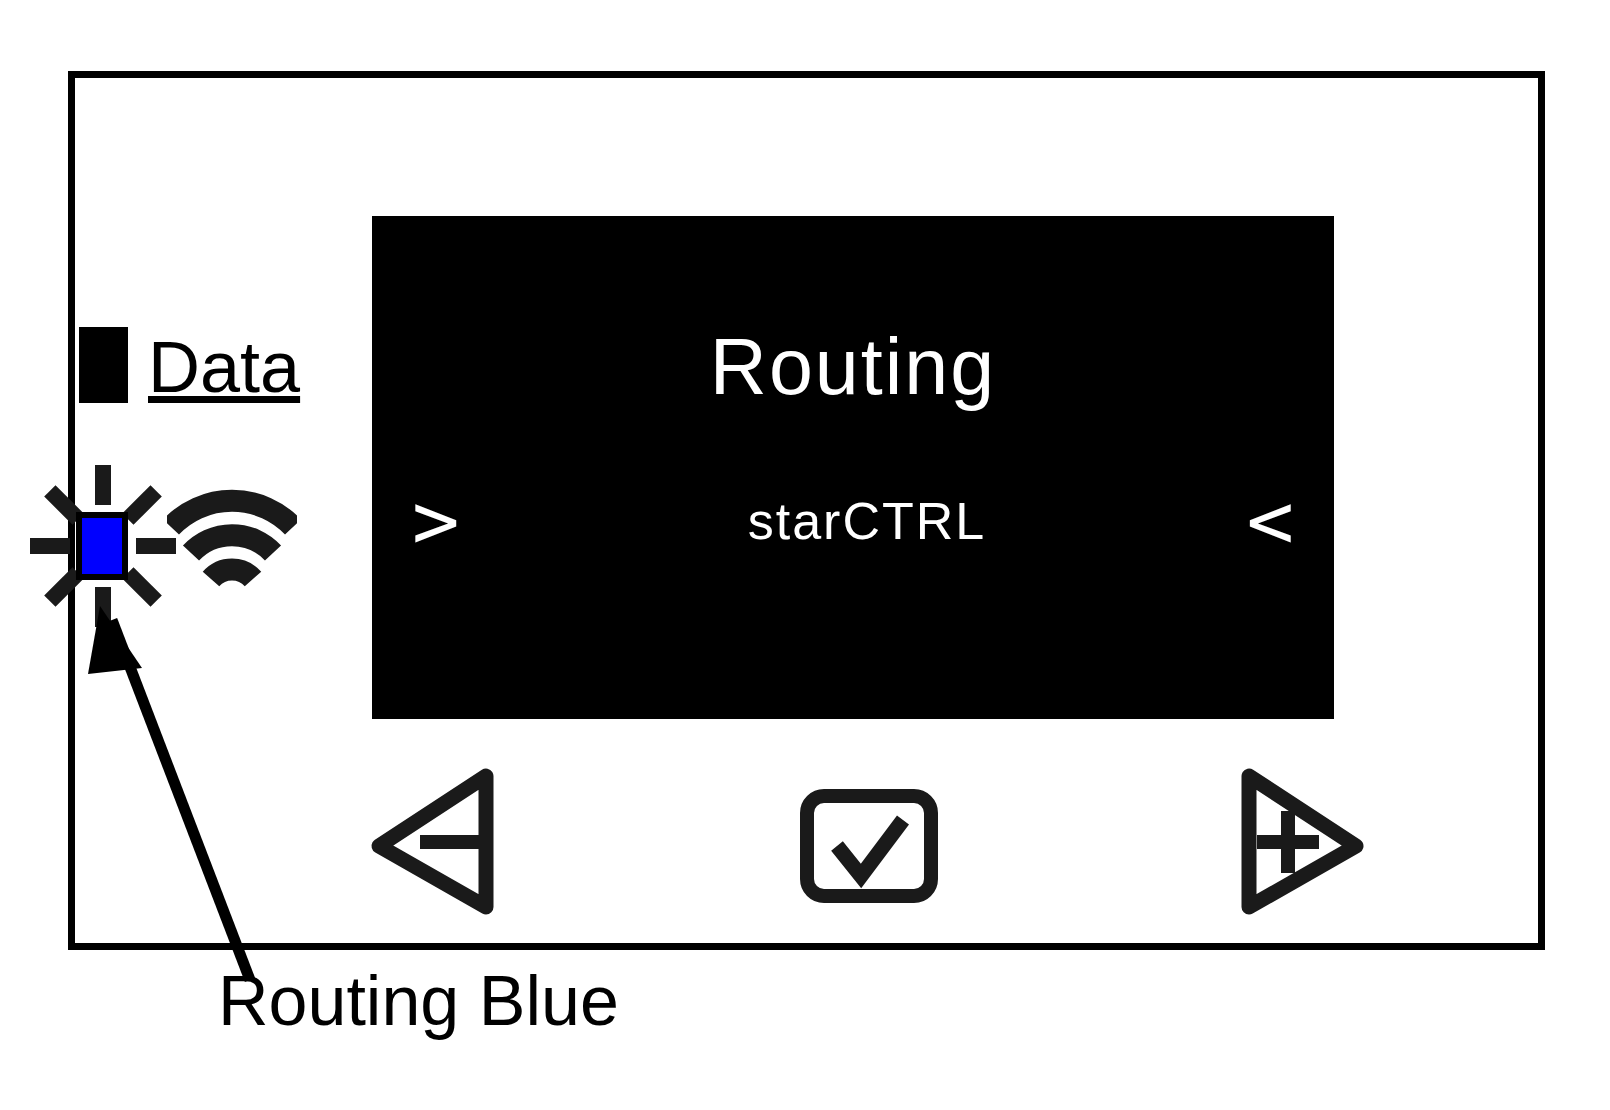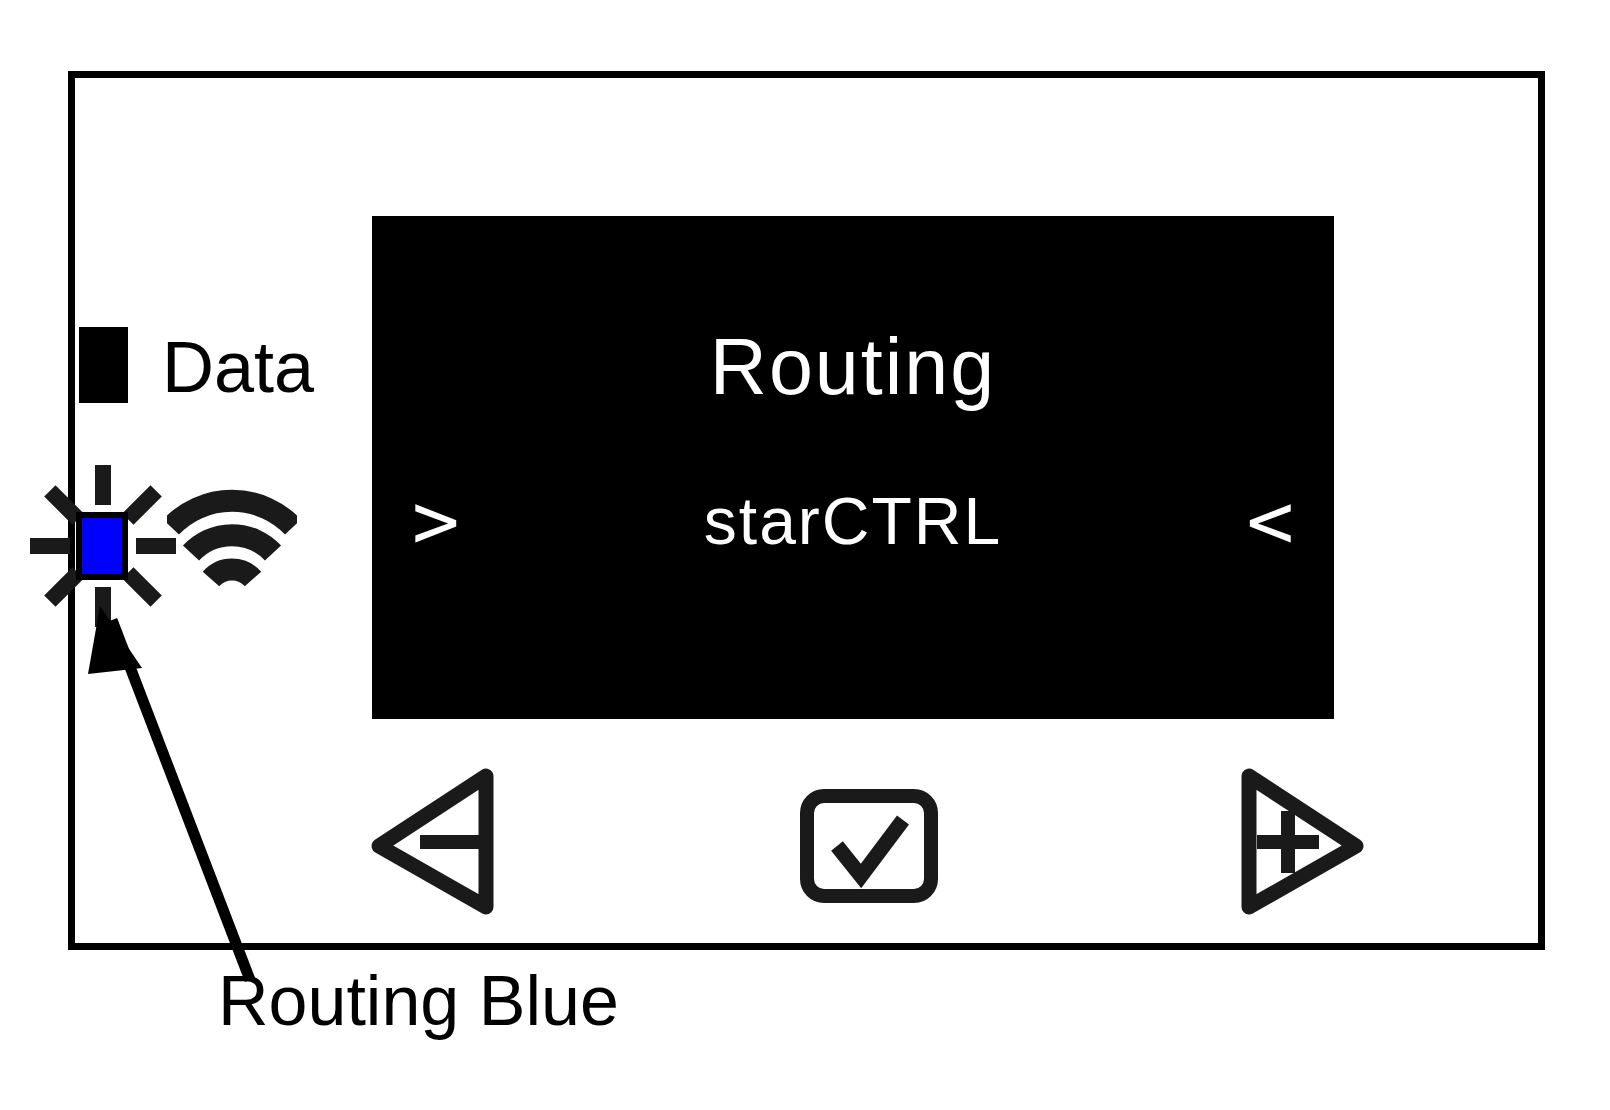--- a/index.html
+++ b/index.html
@@ -51,22 +51,23 @@
     letter-spacing: 2px;
     white-space: pre;
   }
   .lcd-title {
     top: 108px;
     font-size: 79px;
     line-height: 86px;
   }
   .lcd-value {
     top: 262px;
-    font-size: 66px;
+    font-size: 52px;
     line-height: 86px;
+    padding-left: 14px;
   }
   .lcd-chev {
     position: absolute;
     top: 262px;
     color: #ffffff;
     font-family: "DejaVu Sans Mono", "Liberation Mono", monospace;
     font-size: 79px;
     line-height: 86px;
   }
   .lcd-chev-left  { left: 40px; }
@@ -173,21 +174,21 @@
   <div class="device-frame">
 
     <div class="lcd" style="left:297px; top:138px;">
       <div class="lcd-line lcd-title">Routing</div>
       <div class="lcd-chev lcd-chev-left">&gt;</div>
       <div class="lcd-line lcd-value">starCTRL</div>
       <div class="lcd-chev lcd-chev-right">&lt;</div>
     </div>
 
     <div class="led-data" style="left:4px; top:249px;"></div>
-    <div class="led-data-label" style="left:87px; top:251px;">Data</div>
+    <div class="led-data-label" style="left:73px; top:251px;text-decoration:underline;">Data</div>
 
     <div class="burst" style="left:-58px; top:377px;">
       <i class="ray-n"></i>
         <i class="ray-s"></i>
         <i class="ray-w"></i>
         <i class="ray-e"></i>
       <i class="ray-ne"></i>
         <i class="ray-nw"></i>
         <i class="ray-se"></i>
         <i class="ray-sw"></i>

